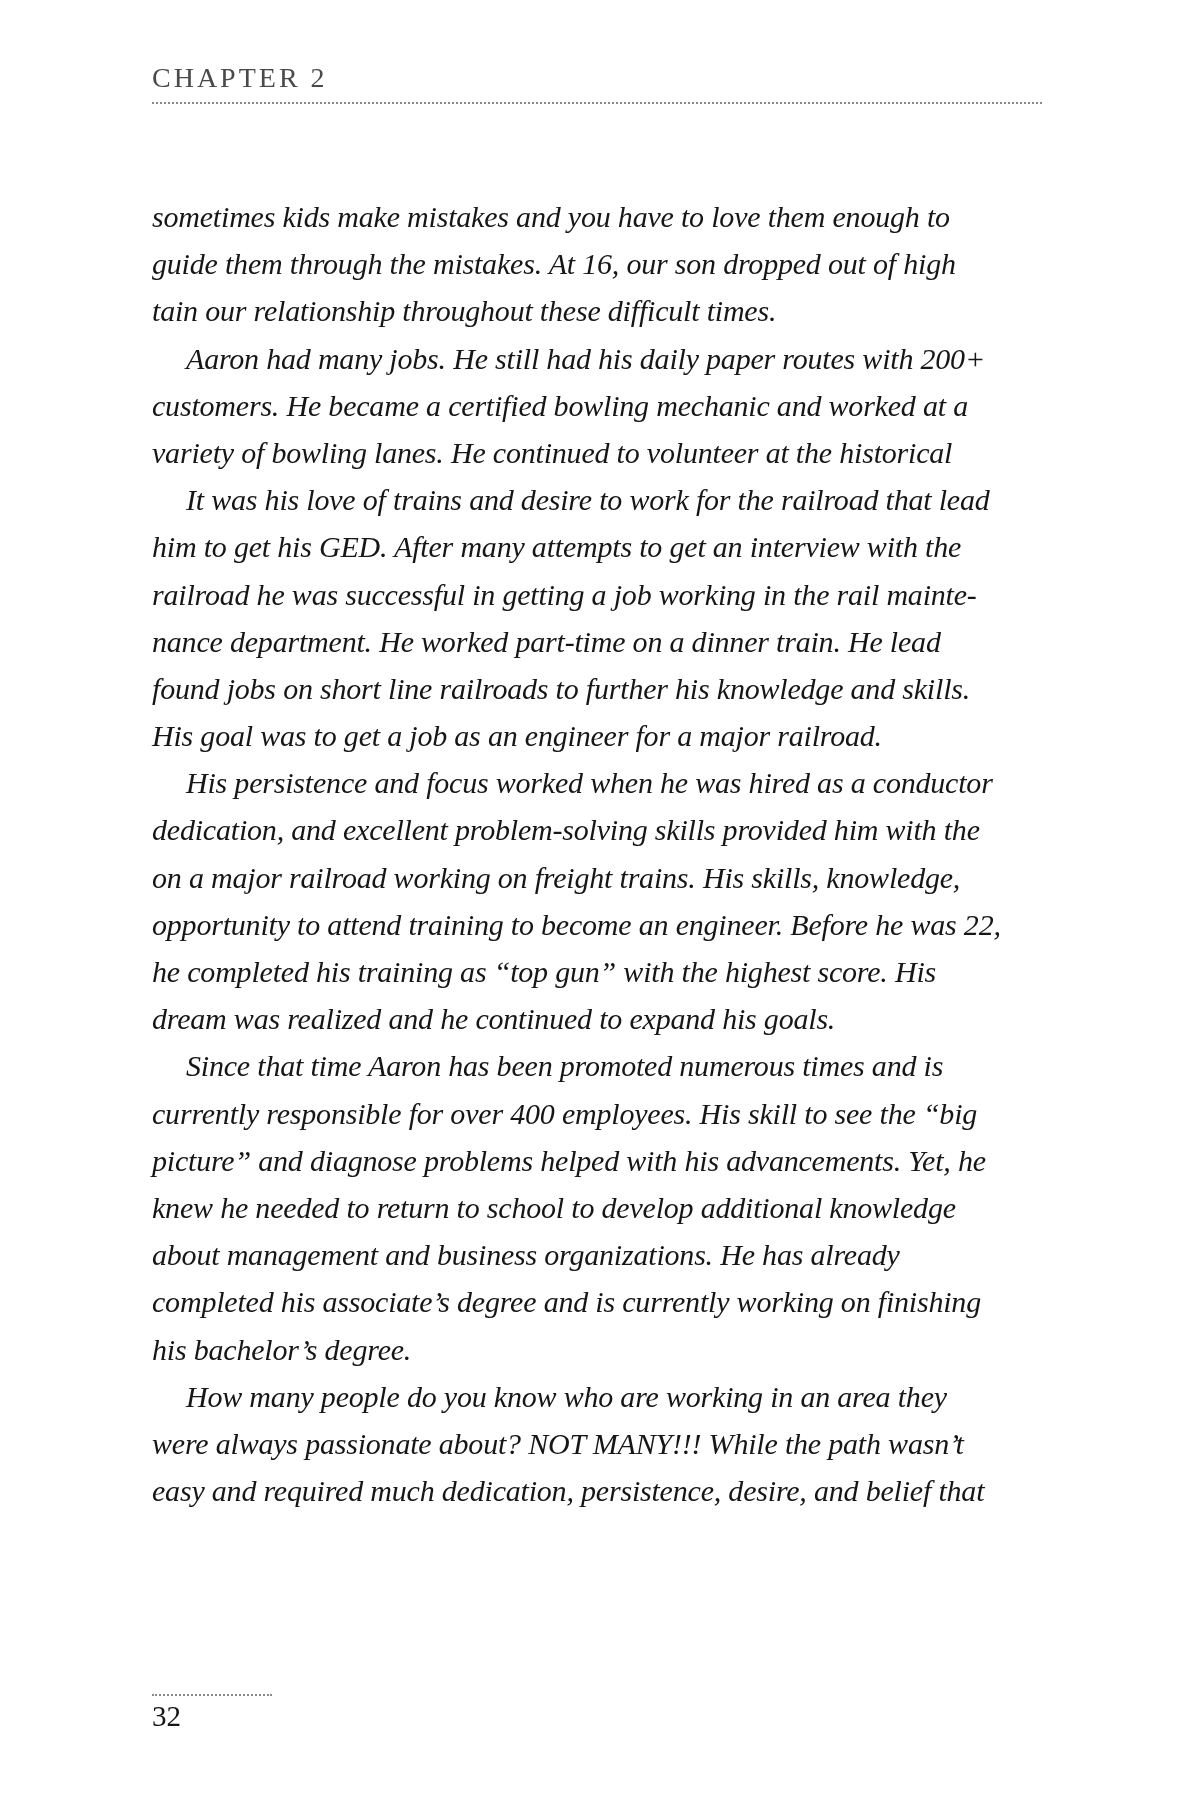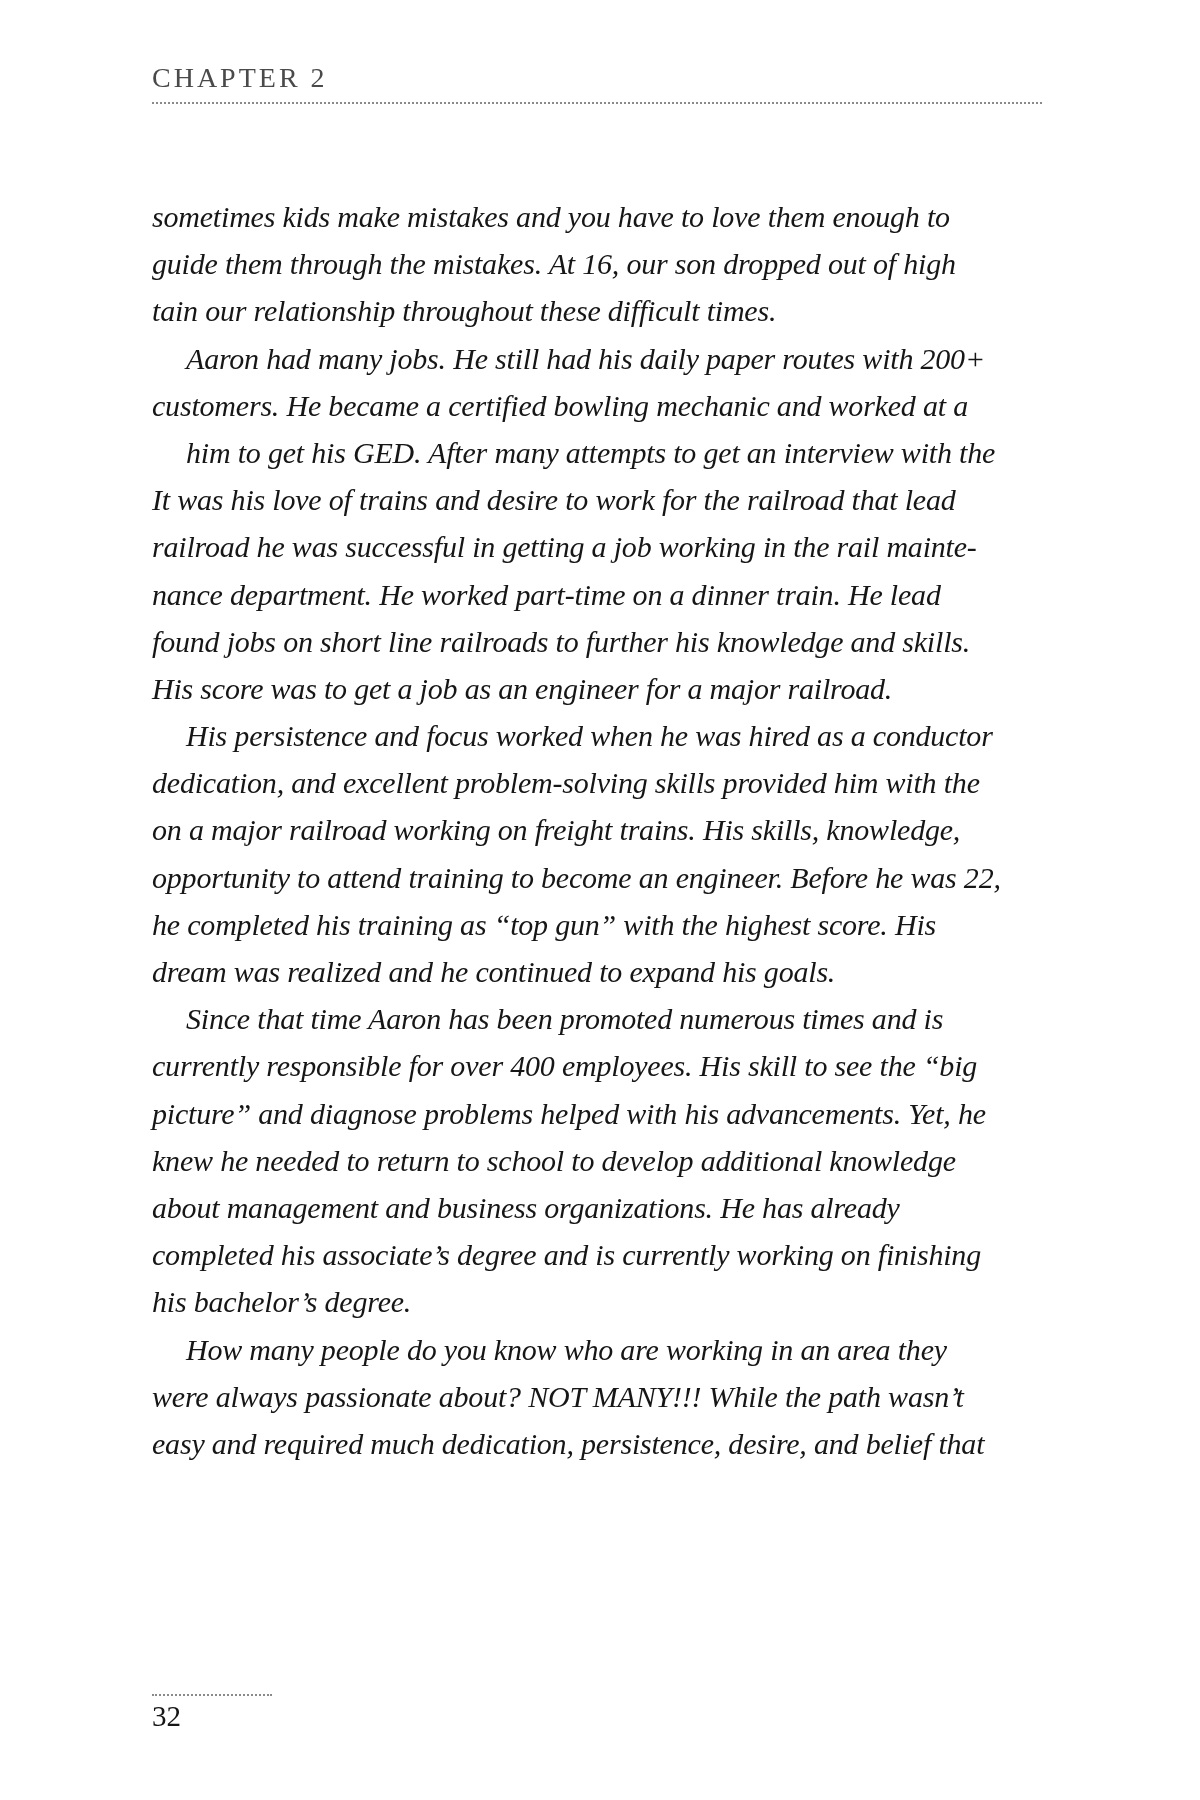--- a/index.html
+++ b/index.html
@@ -83,28 +83,29 @@
 
   <main class="body-text" id="paragraphs">
       <div class="paragraph">
         <div class="text-line">sometimes kids make mistakes and you have to love them enough to</div>
         <div class="text-line">guide them through the mistakes. At 16, our son dropped out of high</div>
         <div class="text-line">tain our relationship throughout these difficult times.</div>
       </div>
       <div class="paragraph indent">
         <div class="text-line">Aaron had many jobs. He still had his daily paper routes with 200+</div>
         <div class="text-line">customers. He became a certified bowling mechanic and worked at a</div>
+        <div class="text-line">variety of bowling lanes. He continued to volunteer at the historical</div>
       </div>
       <div class="paragraph indent">
+        <div class="text-line">It was his love of trains and desire to work for the railroad that lead</div>
         <div class="text-line">him to get his GED. After many attempts to get an interview with the</div>
-        <div class="text-line">It was his love of trains and desire to work for the railroad that lead</div>
         <div class="text-line">railroad he was successful in getting a job working in the rail mainte-</div>
         <div class="text-line">nance department. He worked part-time on a dinner train. He lead</div>
         <div class="text-line">found jobs on short line railroads to further his knowledge and skills.</div>
-        <div class="text-line">His score was to get a job as an engineer for a major railroad.</div>
+        <div class="text-line">His goal was to get a job as an engineer for a major railroad.</div>
       </div>
       <div class="paragraph indent">
         <div class="text-line">His persistence and focus worked when he was hired as a conductor</div>
         <div class="text-line">dedication, and excellent problem-solving skills provided him with the</div>
         <div class="text-line">on a major railroad working on freight trains. His skills, knowledge,</div>
         <div class="text-line">opportunity to attend training to become an engineer. Before he was 22,</div>
         <div class="text-line">he completed his training as “top gun” with the highest score. His</div>
         <div class="text-line">dream was realized and he continued to expand his goals.</div>
       </div>
       <div class="paragraph indent">

